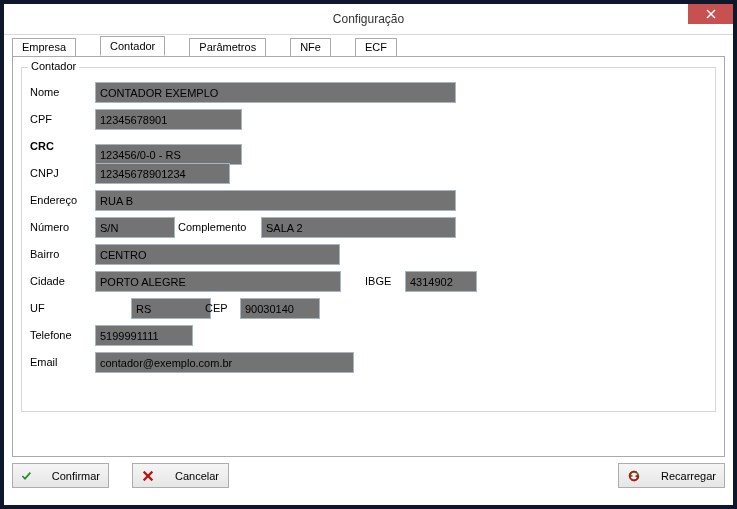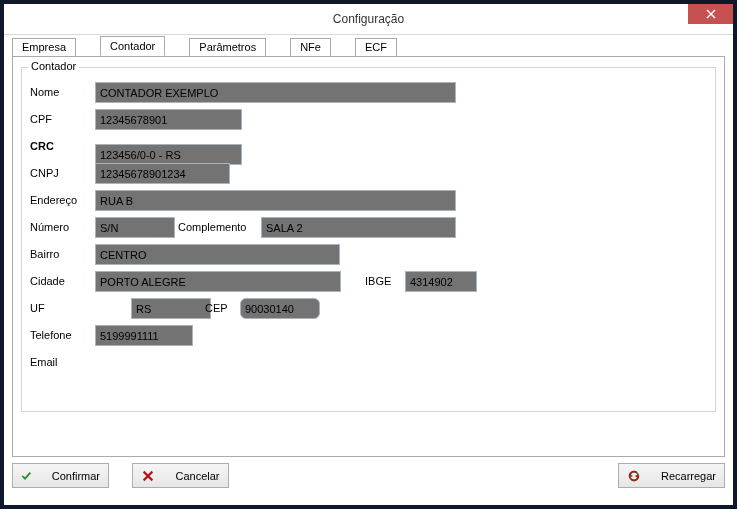--- a/index.html
+++ b/index.html
@@ -141,21 +141,20 @@
   }
   .btn {
     position: absolute;
     height: 25px;
     border: 1px solid #adadad;
     background: linear-gradient(#f5f5f5, #e6e6e6);
     font-family: inherit;
     font-size: 11px;
     display: flex;
     align-items: center;
-    justify-content: center;
     gap: 20px;
     cursor: pointer;
     padding: 0 8px;
     box-sizing: border-box;
   }
   .btn svg { width: 14px; height: 14px; }
 </style>
 </head>
 <body>
 
@@ -210,26 +209,27 @@
           <input class="tbox" style="left: 65px; top: 162px; width: 245px;" value="CENTRO">
 
           <span class="lbl" style="left:0;top:193px;width:60px;">Cidade</span>
           <input class="tbox" style="left: 65px; top: 189px; width: 246px;" value="PORTO ALEGRE">
           <span class="lbl" style="left:335px;top:193px;width:35px;">IBGE</span>
           <input class="tbox" style="left: 375px; top: 189px; width: 72px;" value="4314902">
 
           <span class="lbl" style="left:0;top:220px;width:60px;">UF</span>
           <input class="tbox" style="left: 65px; top: 216px; width: 80px; margin-left: 36px;" value="RS">
           <span class="lbl" style="left:175px;top:220px;width:30px;">CEP</span>
-          <input class="tbox" style="left: 210px; top: 216px; width: 80px; border-radius: 6px;" value="90030140">
+          <input class="tbox" style="left: 210px; top: 216px; width: 80px;" value="90030140">
 
           <span class="lbl" style="left:0;top:247px;width:60px;">Telefone</span>
           <input class="tbox" style="left: 65px; top: 243px; width: 98px;" value="5199991111">
 
           <span class="lbl" style="left:0;top:274px;width:60px;">Email</span>
+          <input class="tbox" style="left: 65px; top: 270px; width: 259px;" value="contador@exemplo.com.br">
 
         </div>
       </div>
     </div>
 
     <div class="button-bar">
       <div class="btn" style="left:0; width:97px;">
         <svg viewBox="0 0 16 16">
           <polyline points="2,8 6,12 14,3" fill="none" stroke="#2a8a2a" stroke-width="2.5"></polyline>
         </svg>

